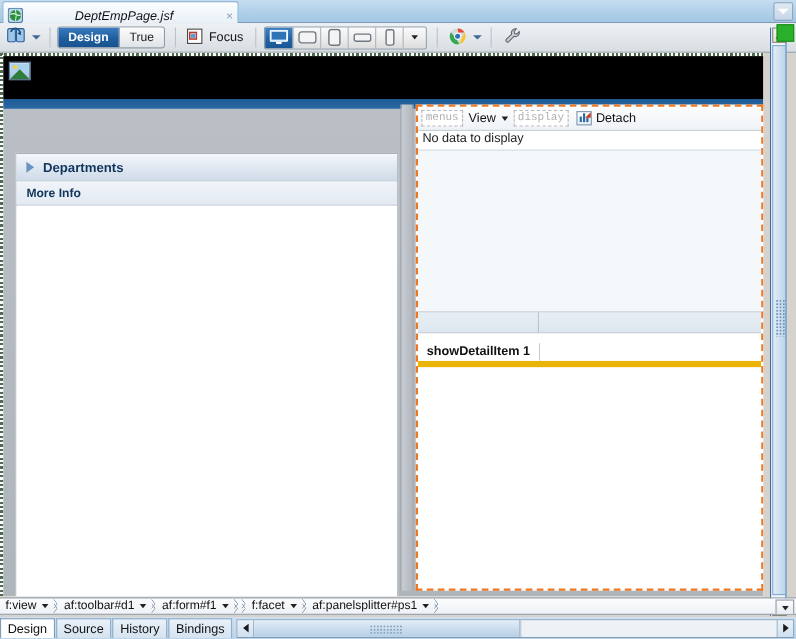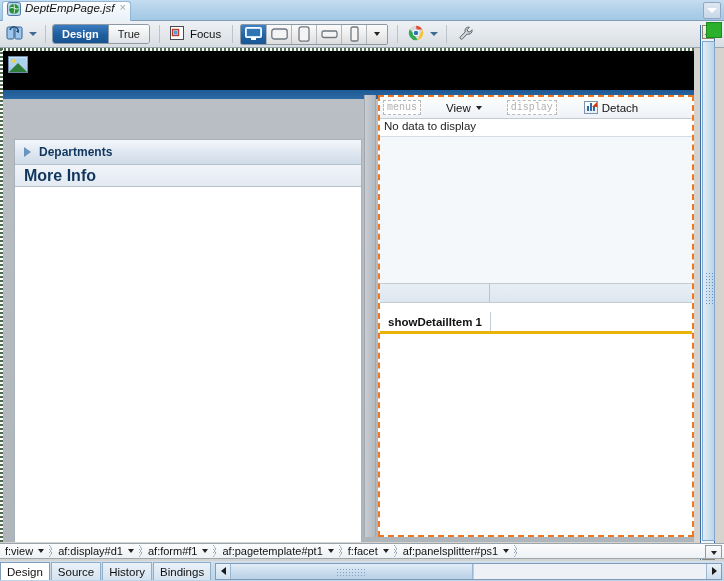--- a/index.html
+++ b/index.html
@@ -28,28 +28,29 @@
     width: 724px; height: 21px;
     background: linear-gradient(to bottom, #c5ddf0 0%, #b3d2ea 45%, #a3c8e4 100%);
     border-bottom: 1px solid #7f9db9;
     box-sizing: border-box;
   }
   .file-tab {
     position: absolute;
     left: 2px; top: 1px;
     height: 20px;
     display: flex;
-    align-items: flex-start;
+    align-items: flex-end;
     padding: 0 4px 0 4px;
     background: linear-gradient(to bottom, #ffffff 0%, #f3f8fc 40%, #e9f1f8 100%);
     border: 1px solid #93b7d4;
     border-bottom: none;
     border-top-left-radius: 3px;
     border-top-right-radius: 3px;
     box-sizing: border-box;
+    gap: 43px;
   }
   .file-tab .tab-icon {
     width: 14px; height: 14px;
     margin-right: 4px;
     flex: 0 0 auto;
   }
   .file-tab .tab-label {
     font-style: italic;
     font-size: 11.5px;
     color: #111;
@@ -237,21 +238,21 @@
     margin-right: 8px;
   }
   .pane-sub {
     height: 22px;
     display: flex; align-items: center;
     padding-left: 9px;
     background: linear-gradient(to bottom, #f0f4f9 0%, #e3eaf2 100%);
     border-bottom: 1px solid #b4c0cc;
     box-sizing: border-box;
     font-weight: bold;
-    font-size: 16px;
+    font-size: 11px;
     color: #11365e;
   }
   .pane-content { background: #ffffff; height: 392px; }
 
   
   .splitter {
     position: absolute;
     left: 364px; top: 47px;
     width: 12px; height: 442px;
     background: linear-gradient(to right, #c9ced3 0%, #bcc2c8 50%, #b1b8be 100%);
@@ -271,21 +272,20 @@
     overflow: hidden;
   }
   .table-toolbar {
     position: relative;
     height: 22px;
     display: flex; align-items: center;
     background: linear-gradient(to bottom, #fdfdfe 0%, #eef2f7 100%);
     border-bottom: 1px solid #c3cbd3;
     box-sizing: border-box;
     padding-left: 3px;
-    gap: 20px;
   }
   .facet-inline {
     height: 15px;
     display: flex; align-items: center; justify-content: center;
     padding: 0 3px;
     background: #ffffff;
     border: 1px dashed #b9b9b9;
     box-sizing: border-box;
     font-family: "Liberation Mono", monospace;
     font-size: 10px;
@@ -346,21 +346,21 @@
   .table-footer .cell1 { width: 110px; border-right: 1px solid #b9c4cf; box-sizing: border-box; }
   .table-footer .cell2 { flex: 1; }
 
   .tabs-region {
     margin-top: 9px;
     background: #ffffff;
   }
   .sdi-tabbar {
     display: flex;
     height: 22px;
-    border-bottom: 3px solid #eab308;
+    border-bottom: 6px solid #eab308;
     box-sizing: border-box;
     justify-content: flex-end;
   }
   .sdi-tab {
     display: flex; align-items: center;
     padding: 0 8px;
     font-size: 11.5px;
     font-weight: bold;
     color: #111;
     background: #ffffff;
@@ -793,35 +793,31 @@
   <div class="green-square"></div>
 
   <div class="breadcrumb">
     <div class="crumb">
       <span>f:view</span>
       <span class="caret-small" style="margin-left:5px;"></span>
     </div>
     <div class="crumb-sep"></div>
 
     <div class="crumb">
-      <span>af:display#d1</span>
+      <span>af:toolbar#d1</span>
       <span class="caret-small" style="margin-left:5px;"></span>
     </div>
     <div class="crumb-sep"></div>
 
     <div class="crumb">
       <span>af:form#f1</span>
       <span class="caret-small" style="margin-left:5px;"></span>
     </div>
     <div class="crumb-sep"></div>
 
-    <div class="crumb">
-      <span>af:pagetemplate#pt1</span>
-      <span class="caret-small" style="margin-left:5px;"></span>
-    </div>
     <div class="crumb-sep"></div>
 
     <div class="crumb">
       <span>f:facet</span>
       <span class="caret-small" style="margin-left:5px;"></span>
     </div>
     <div class="crumb-sep"></div>
 
     <div class="crumb active">
       <span>af:panelsplitter#ps1</span>

